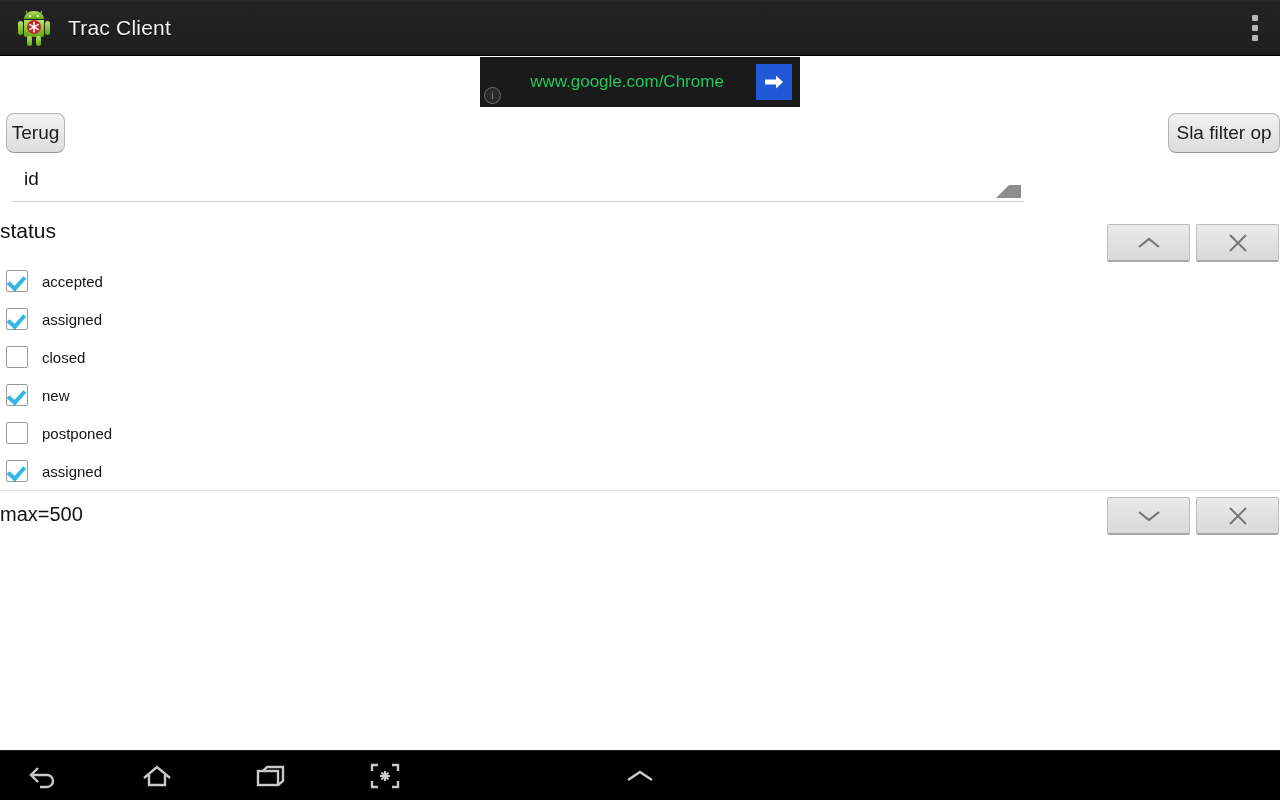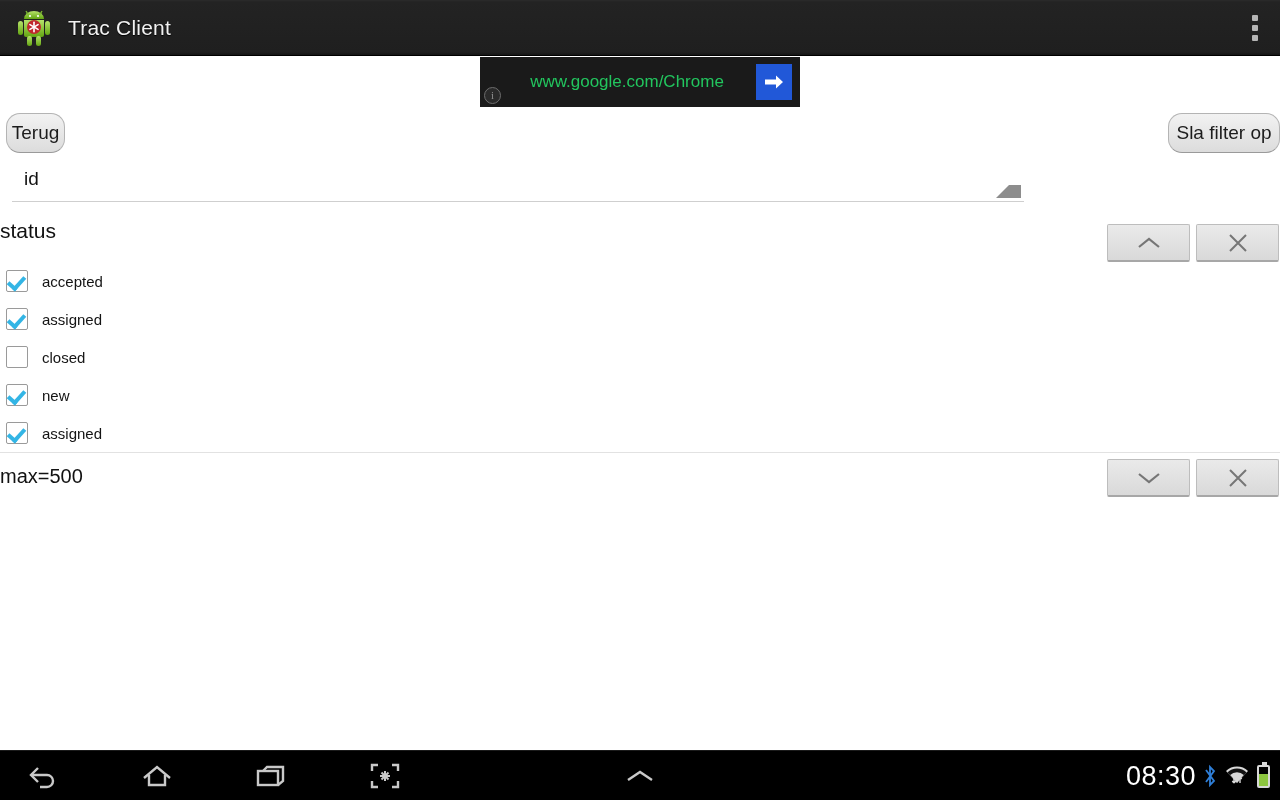--- a/index.html
+++ b/index.html
@@ -48,21 +48,21 @@
     font-size: 11px; line-height: 14px; text-align: center;
     font-family: "Liberation Serif", serif; background: #2a2a2a; cursor: pointer;
   }
 
   
   .content { position: absolute; top: 107px; left: 0; width: 1280px; bottom: 50px; background: #fff; }
 
   .btn {
     background: linear-gradient(to bottom, #f2f2f2, #dcdcdc);
     border: 1px solid #b4b4b4; border-bottom-color: #9a9a9a;
-    border-radius: 14px; color: #1c1c1c; font-size: 19px;
+    border-radius: 8px; color: #1c1c1c; font-size: 19px;
     display: flex; align-items: center; justify-content: center; cursor: pointer;
   }
 
   .row-top { position: relative; height: 47px; }
   #terug-button { position: absolute; left: 6px; top: 6px; width: 59px; height: 40px; font-size: 19px; }
   #sla-filter-button { position: absolute; right: 0px; top: 6px; width: 112px; height: 40px; font-size: 19px; }
 
   .row-spinner { position: relative; height: 54px; }
   .spinner {
     position: absolute; left: 12px; top: 2px; width: 1012px; height: 46px;
@@ -230,20 +230,24 @@
         </div>
         <div class="opt">
           <span class="cbx"></span>
           <span class="opt-label">closed</span>
         </div>
         <div class="opt">
           <span class="cbx on"></span>
           <span class="opt-label">new</span>
         </div>
         <div class="opt">
+          <span class="cbx"></span>
+          <span class="opt-label">postponed</span>
+        </div>
+        <div class="opt">
           <span class="cbx on"></span>
           <span class="opt-label">assigned</span>
         </div>
       </div>
     </div>
 
 
     <div class="collapsed-row">
       <div class="collapsed-label">
         <span>max=500</span>
@@ -292,33 +296,15 @@
         </g>
       </svg>
     </div>
 
     <div class="nav-center">
       <svg width="36" height="20" viewBox="0 0 36 20">
         <path d="M6 14 L18 6 L30 14" fill="none" stroke="#c9c9c9" stroke-width="2.4"></path>
       </svg>
     </div>
 
-    <div class="sysright">
-      <div class="clock">08:30</div>
-      <svg width="14" height="24" viewBox="0 0 14 24">
-        <path d="M3 6 L11 17 L7 21 V3 L11 7 L3 18" fill="none" stroke="#2f7fd8" stroke-width="1.8"></path>
-      </svg>
-      <svg width="26" height="24" viewBox="0 0 26 24">
-        <path d="M13 19 L2 7 a16 16 0 0 1 22 0 z" fill="#d8d8d8"></path>
-        <path d="M13 19 L3.4 8.4 a14 14 0 0 1 19.2 0 z" fill="#111"></path>
-        <path d="M13 19 L6.2 11 a10 10 0 0 1 13.6 0 z" fill="#d8d8d8"></path>
-        <g stroke="#d8d8d8" stroke-width="1.4" fill="none">
-          <path d="M10 13 V19 M10 19 L8.3 17 M10 19 L11.7 17"></path>
-          <path d="M16 19 V13 M16 13 L14.3 15 M16 13 L17.7 15"></path>
-        </g>
-      </svg>
-      <div class="batt">
-          <i></i>
-        </div>
-    </div>
   </div>
 
 </div>
 
 </body></html>

